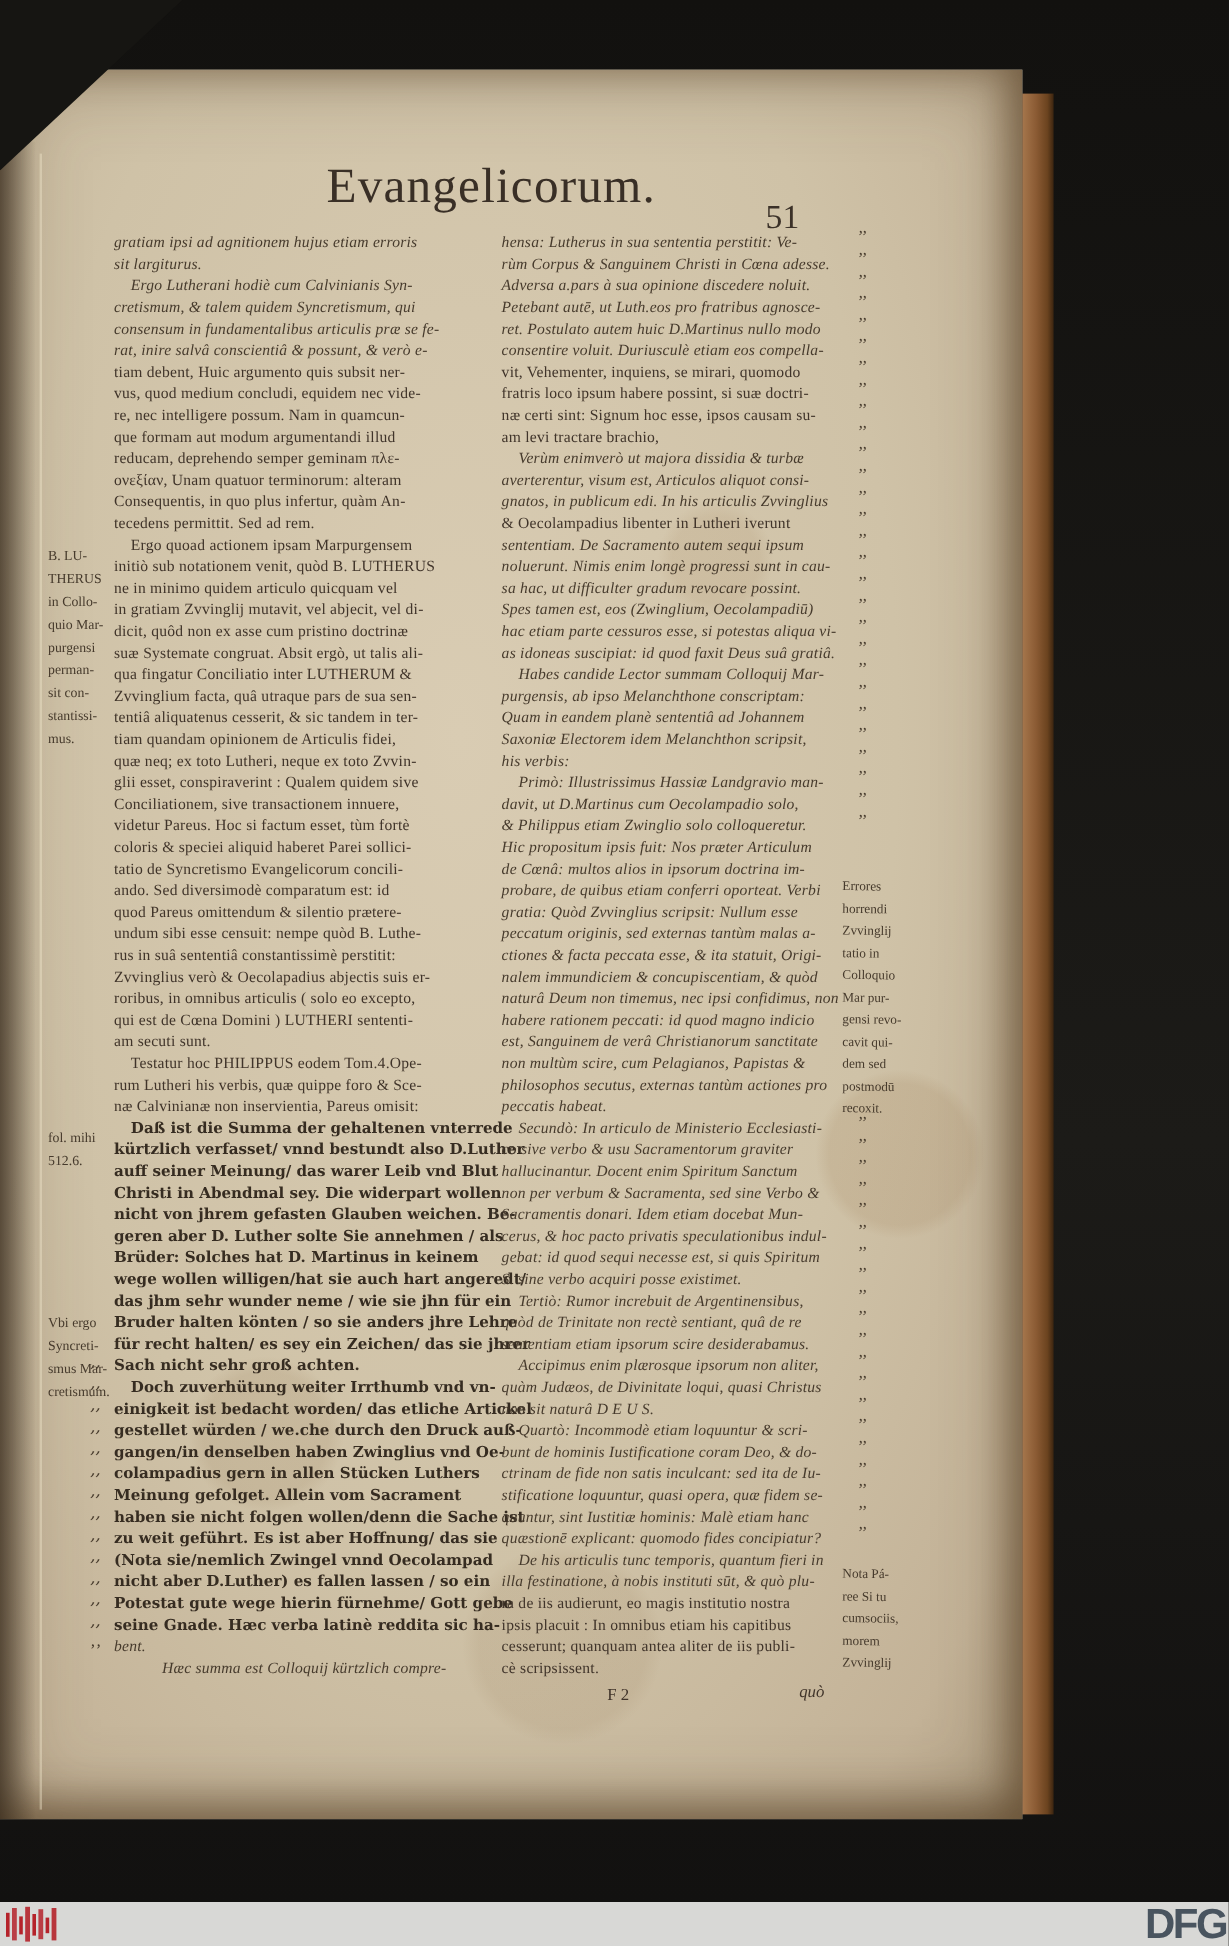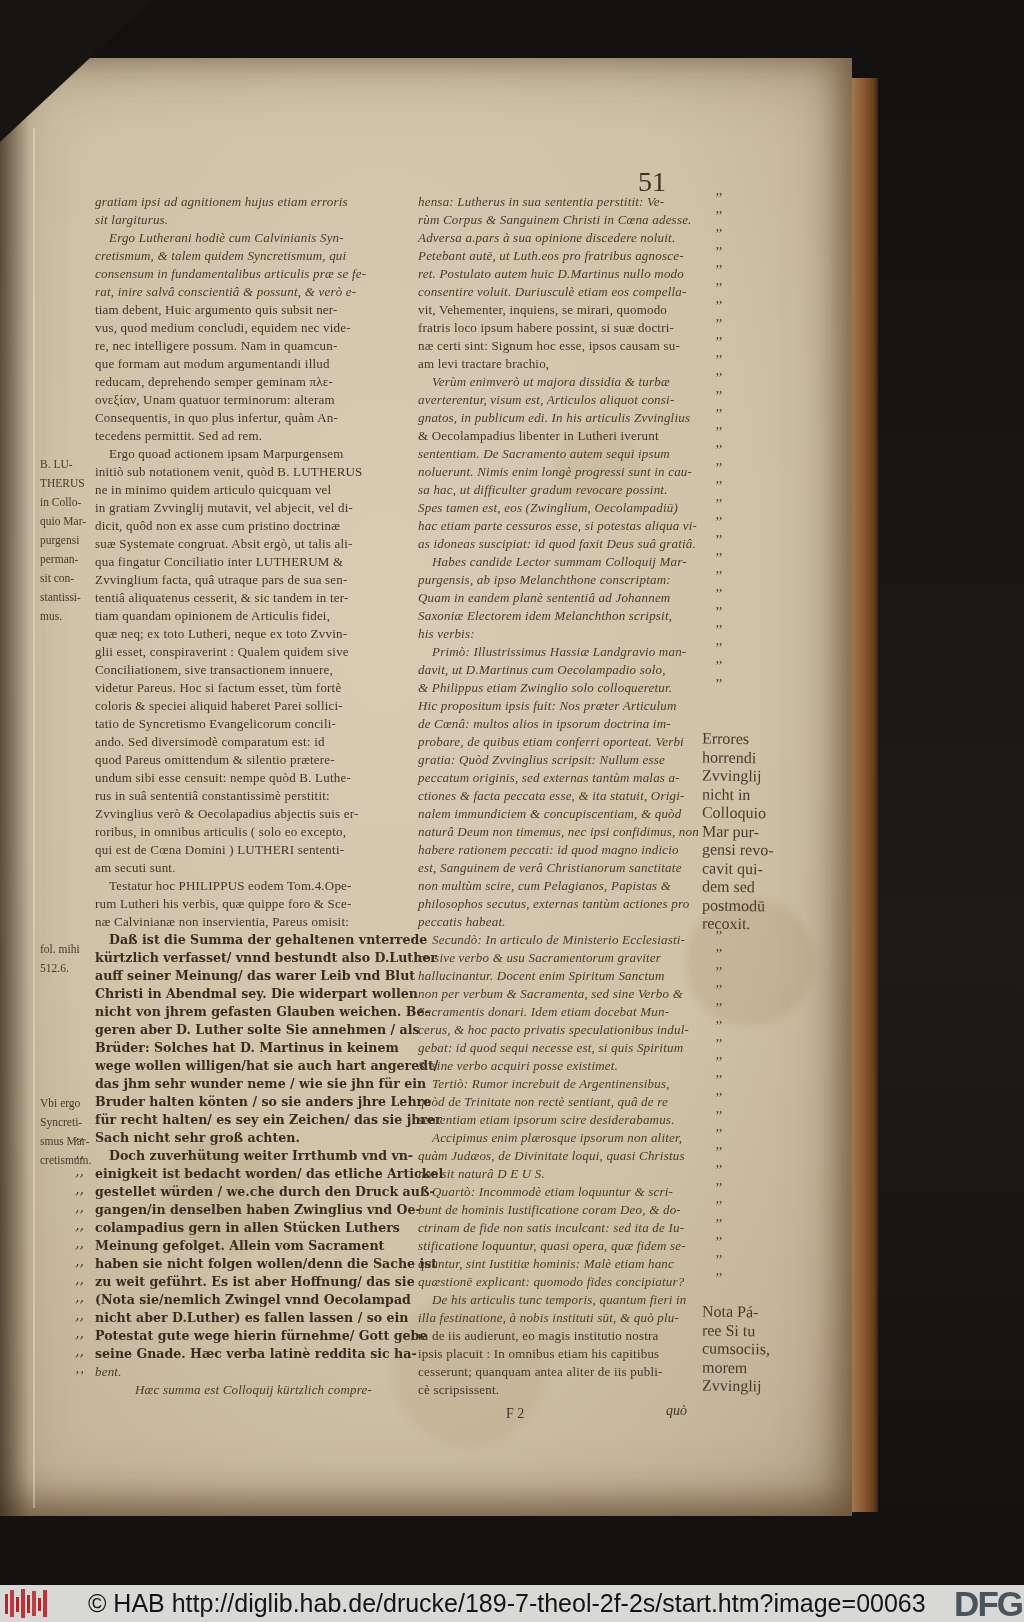--- a/index.html
+++ b/index.html
@@ -41,39 +41,40 @@
       letter-spacing:0;}
   .s-f .qmark-left{font-weight:400;}
   .in1 span:first-child{padding-left:14px;}
   .in2 span:first-child{padding-left:40px;}
   .qmark-right{position:absolute;left:296px;top:-3px;font-style:italic;font-size:14px;color:#463a2c;}
   .qmark-left{position:absolute;left:-20px;top:-3px;font-style:italic;font-size:14px;color:#463a2c;}
   .mnote{position:absolute;color:#463a2c;}
   #margin-left{position:absolute;left:40px;top:0;width:56px;}
   #margin-left .mline{font-size:11.5px;line-height:19px;white-space:nowrap;}
   #margin-right{position:absolute;left:702px;top:0;width:96px;}
-  #margin-right .mline{font-size:16px;line-height:18.5px;white-space:nowrap;transform:rotate(.8deg);}
+  #margin-right .mline{font-size:11px;line-height:18.5px;white-space:nowrap;transform:rotate(.8deg);}
   #signature-mark{position:absolute;left:506px;top:1348px;font-size:14px;color:#40342a;}
   #catchword{position:absolute;left:666px;top:1345px;font-size:14px;font-style:italic;color:#40342a;}
   
   #footer-bar{position:absolute;left:0;top:1585px;width:1024px;height:37px;background:#d8d8d6;
       font-family:"Liberation Sans", sans-serif;}
   #footer-url{position:absolute;left:88px;top:4px;font-size:25px;color:#141414;letter-spacing:0;}
   #hab-logo{position:absolute;left:4px;top:3px;}
   #dfg-logo{position:absolute;right:2px;top:-1px;font-size:35px;font-weight:800;color:#49545f;
       letter-spacing:-2px;font-family:"Liberation Sans",sans-serif;}
 </style>
 </head>
 <body>
 
 <div id="scan-area">
   <div id="paper">
     <div id="gutter-shade"></div>
     <div id="crease-line"></div>
 
+    <div id="running-title" class="ink">Evangelicorum.</div>
     <div id="page-number">51</div>
 
     <div id="margin-left">
         <div class="mnote" style="top: 397px;">
           <div class="mline">B. LU-</div>
           <div class="mline">THERUS</div>
           <div class="mline">in Collo-</div>
           <div class="mline">quio Mar-</div>
           <div class="mline">purgensi</div>
           <div class="mline">perman-</div>
@@ -228,21 +229,21 @@
         <div class="line s-r"><span>ra de iis audierunt, eo magis institutio nostra</span></div>
         <div class="line s-r"><span>ipsis placuit : In omnibus etiam his capitibus</span></div>
         <div class="line s-r"><span>cesserunt; quanquam antea aliter de iis publi-</span></div>
         <div class="line s-r"><span>cè scripsissent.</span></div>
       </div>
     <div id="margin-right">
         <div class="mnote" style="top: 672px;">
           <div class="mline">Errores</div>
           <div class="mline">horrendi</div>
           <div class="mline">Zvvinglij</div>
-          <div class="mline">nicht in</div>
+          <div class="mline">tatio in</div>
           <div class="mline">Colloquio</div>
           <div class="mline">Mar pur-</div>
           <div class="mline">gensi revo-</div>
           <div class="mline">cavit qui-</div>
           <div class="mline">dem sed</div>
           <div class="mline">postmodū</div>
           <div class="mline">recoxit.</div>
         </div>
         <div class="mnote" style="top: 1245px;">
           <div class="mline">Nota Pá-</div>
@@ -268,15 +269,14 @@
         <rect x="6" y="2" width="4" height="27" opacity=".85"></rect>
         <rect x="12" y="9" width="3" height="15"></rect>
         <rect x="17" y="1" width="4" height="29" opacity=".9"></rect>
         <rect x="23" y="7" width="3" height="18"></rect>
         <rect x="28" y="3" width="4" height="25" opacity=".85"></rect>
         <rect x="34" y="10" width="3" height="13"></rect>
         <rect x="39" y="2" width="4" height="27" opacity=".9"></rect>
       </g>
     </svg>
   </span>
-  <span id="footer-url">© HAB http://diglib.hab.de/drucke/189-7-theol-2f-2s/start.htm?image=00063</span>
   <span id="dfg-logo">DFG</span>
 </div>
 
 </body></html>

